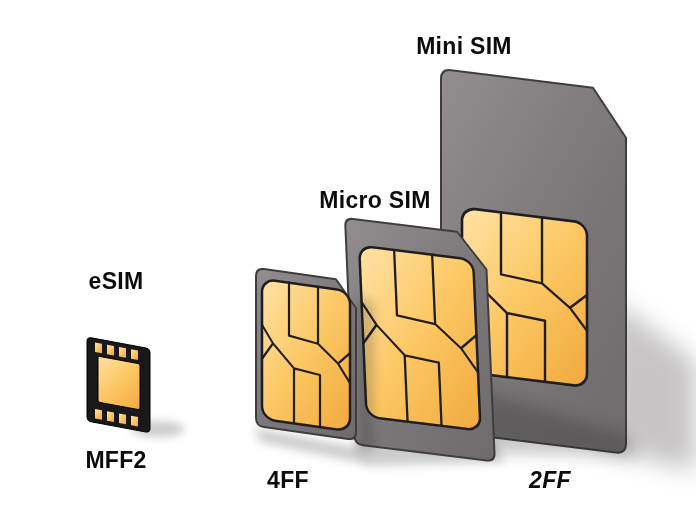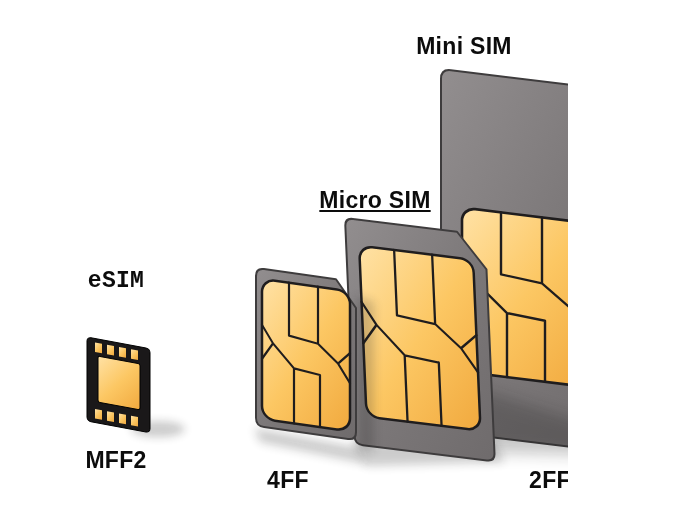--- a/index.html
+++ b/index.html
@@ -1,18 +1,18 @@
 <!DOCTYPE html>
 <html><head>
 <meta charset="utf-8">
 <style>
   html,body{margin:0;padding:0;background:#ffffff;}
   .stage{
     position:relative;
-    width:568px;height:522px;
+    width:696px;height:522px;
     background:#ffffff;
     overflow:hidden;
     font-family:"Liberation Sans", sans-serif;
   }
   .stage svg{position:absolute;left:0;top:0;}
   .label{
     position:absolute;
     width:200px;
     text-align:center;
     font-weight:700;
@@ -114,24 +114,24 @@
         <rect x="20" y="70.5" width="7" height="9.5" fill="url(#gold)"></rect>
         <rect x="32" y="70.5" width="7" height="9.5" fill="url(#gold)"></rect>
         <rect x="44" y="70.5" width="7" height="9.5" fill="url(#gold)"></rect>
       </g>
       <rect x="11" y="17" width="42" height="46" rx="2" fill="url(#gold)" stroke="#000000" stroke-width="1"></rect>
     </g>
   </svg>
 
   <div class="label" style="left:364px;top:33px;">Mini SIM</div>
 
-  <div class="label" style="left:275px;top:187px;text-decoration:underline;">Micro SIM</div>
+  <div class="label" style="left:275px;top:187px;">Micro SIM</div>
 
 
-  <div class="label" style="left:16px;top:268px;font-family:Liberation Mono, monospace;">eSIM</div>
+  <div class="label" style="left:16px;top:268px;">eSIM</div>
 
   <div class="label" style="left:16px;top:447px;">MFF2</div>
 
   <div class="label" style="left:188px;top:467px;">4FF</div>
 
 
-  <div class="label" style="left:450px;top:467px;">2FF</div>
+  <div class="label" style="left:450px;top:467px;font-style:italic;">2FF</div>
 </div>
 
 </body></html>

